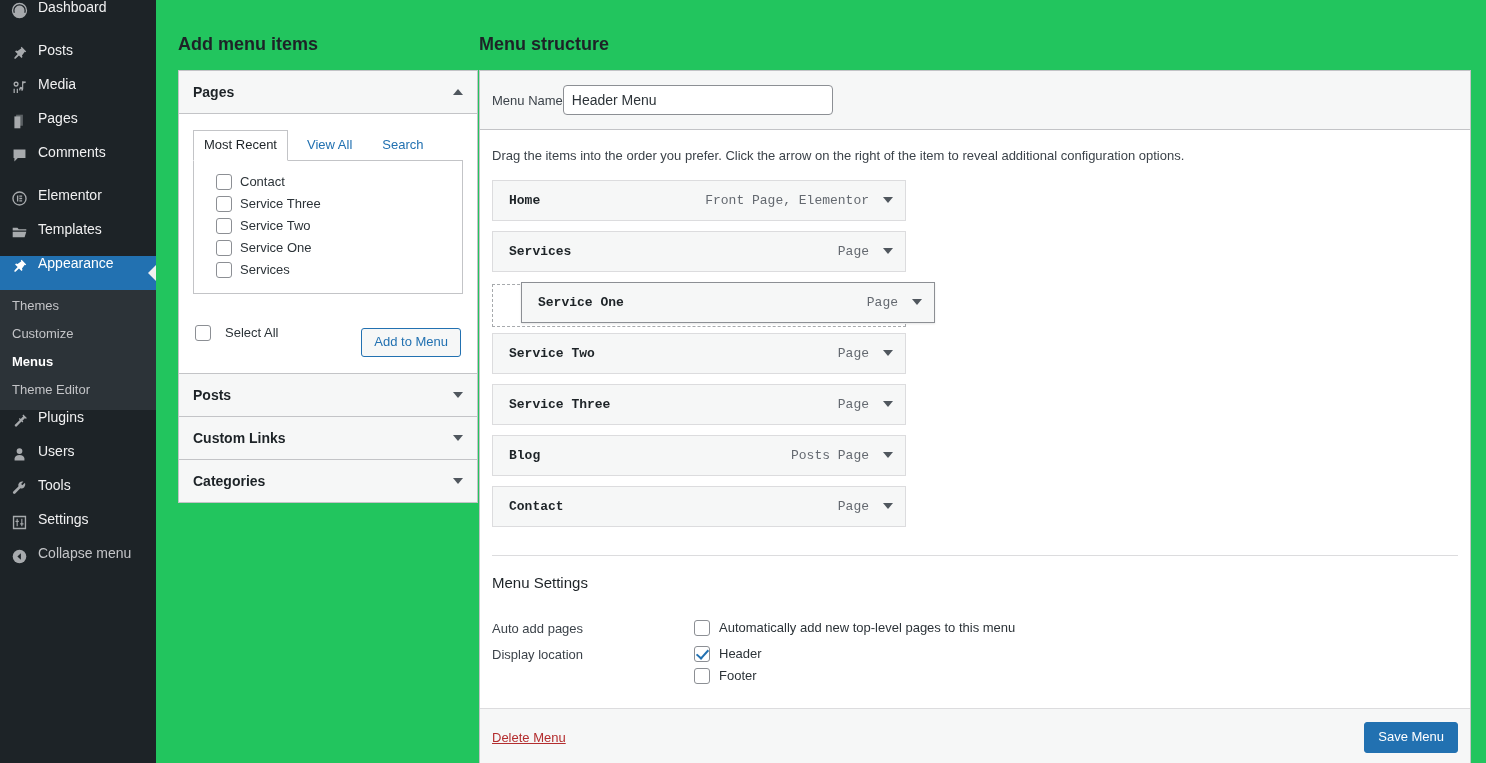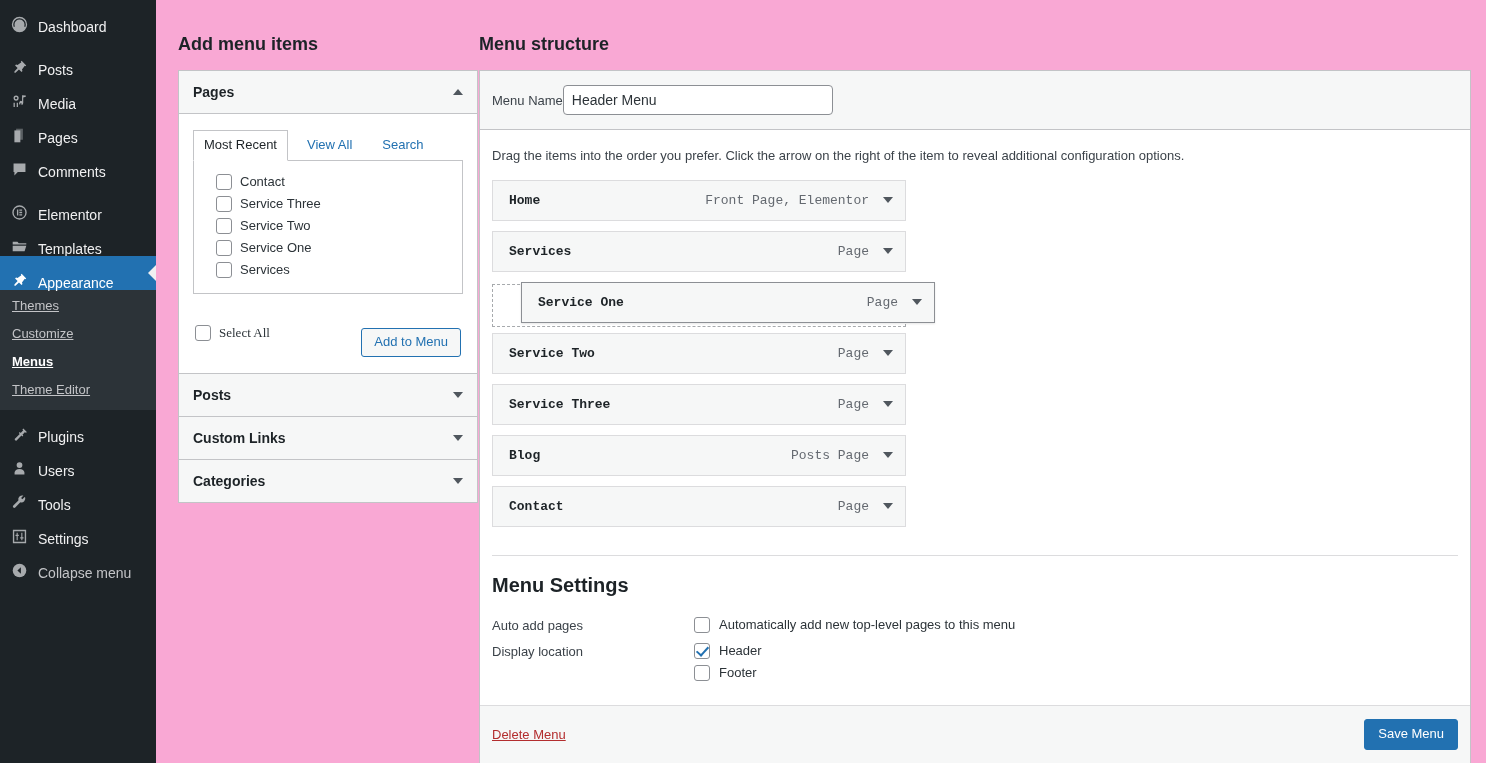--- a/index.html
+++ b/index.html
@@ -16,21 +16,21 @@
 
   #app { position: relative; width: 1486px; height: 763px; display: flex; }
 
   
   #sidebar {
     width: 156px; min-width: 156px; height: 763px;
     background: #1d2327;
     position: relative;
   }
   .nav-item {
-    display: flex; align-items: flex-end;
+    display: flex; align-items: flex-start;
     height: 34px;
     padding-left: 9px;
     color: #f0f0f1;
     font-size: 14px;
     position: relative;
     cursor: pointer;
   }
   .nav-item .ico {
     width: 20px; height: 20px; min-width: 20px;
     margin-right: 9px;
@@ -57,29 +57,28 @@
   }
 
   #submenu { background: #2c3338; padding: 2px 0 6px 0; }
   .sub-item {
     display: block;
     padding: 5px 0 5px 12px;
     font-size: 13px;
     color: #c3c4c7;
     cursor: pointer;
     line-height: 18px;
-    text-decoration: underline;
   }
   .sub-item.current { color: #fff; font-weight: 700; }
 
   
   #main {
     flex: 1;
     height: 763px;
-    background: #f9a8d4;
+    background: #22c55e;
     position: relative;
     padding: 0;
   }
 
   .col-left { position: absolute; left: 22px; top: 0; width: 300px; }
   .col-right { position: absolute; left: 323px; top: 0; right: 15px; }
 
   .section-title {
     font-size: 18px;
     font-weight: 700;
@@ -163,21 +162,21 @@
     border: solid #2271b1;
     border-width: 0 2px 2px 0;
     transform: rotate(42deg);
   }
 
   .acc-footer {
     display: flex; align-items: center; justify-content: space-between;
     padding: 14px 2px 2px 2px;
   }
   .selectall { display: flex; align-items: center; }
-  .selectall .lbl { font-size: 13px; margin-left: 8px; color: #2c3338; font-family: Liberation Serif, serif; }
+  .selectall .lbl { font-size: 13px; margin-left: 14px; color: #2c3338; }
   .btn-secondary {
     background: #f6f7f7;
     border: 1px solid #2271b1;
     color: #2271b1;
     font-size: 13px;
     padding: 5px 12px 6px 12px;
     border-radius: 3px;
     cursor: pointer;
     line-height: 16px;
     font-family: "Liberation Sans", sans-serif;
@@ -242,22 +241,22 @@
     box-shadow: 0 1px 2px rgba(0,0,0,0.10);
     border: 1px solid #8c8f94;
     background: #f6f7f7;
     z-index: 5;
   }
 
   .divider { border-top: 1px solid #dcdcde; margin: 14px 0 0 0; }
 
   .settings { padding: 18px 0 14px 0; }
   .settings h3 {
-    font-size: 20px; font-weight: 700; color: #1d2327;
-    margin: 0 0 20px 0;
+    font-size: 15px; font-weight: 400; color: #1d2327;
+    margin: 0 0 29px 0;
   }
   .set-row { display: flex; align-items: flex-start; margin-bottom: 10px; }
   .set-label { width: 202px; font-size: 13px; color: #3c434a; padding-top: 1px; }
   .set-field { display: flex; flex-direction: column; gap: 6px; }
   .set-opt { display: flex; }
   .set-opt .lbl { font-size: 13px; color: #2c3338; margin-left: 9px; }
 
   .panel-foot {
     border-top: 1px solid #dcdcde;
     background: #f6f7f7;

